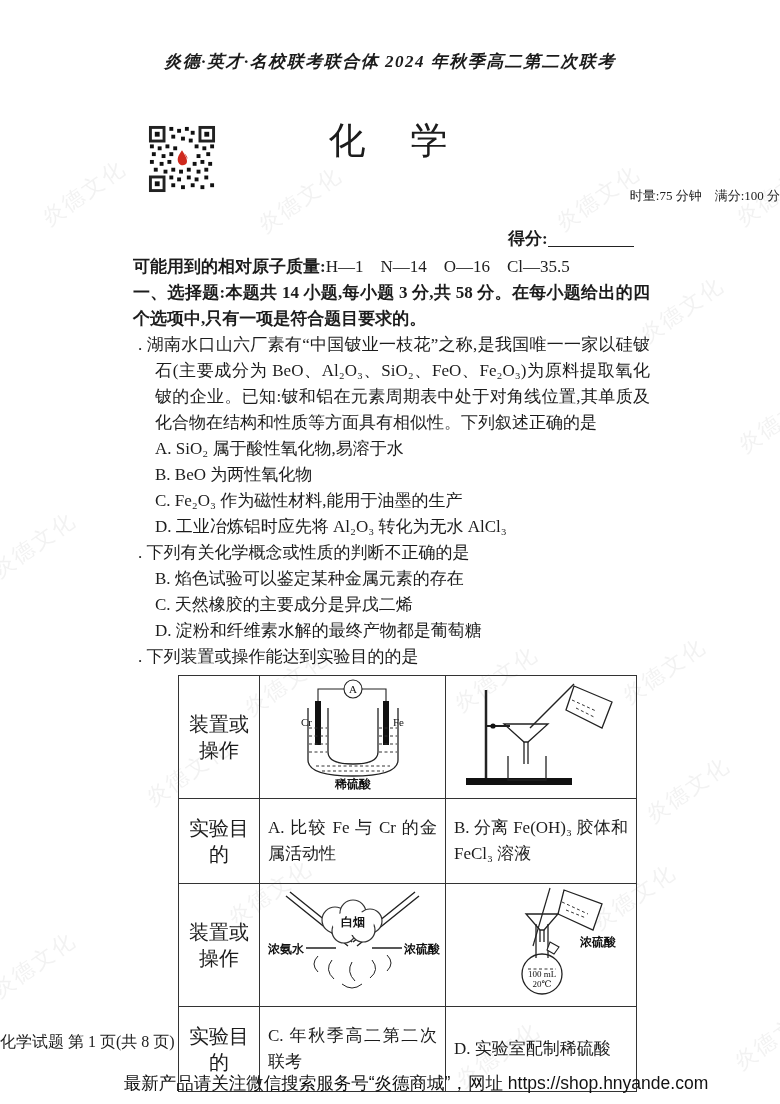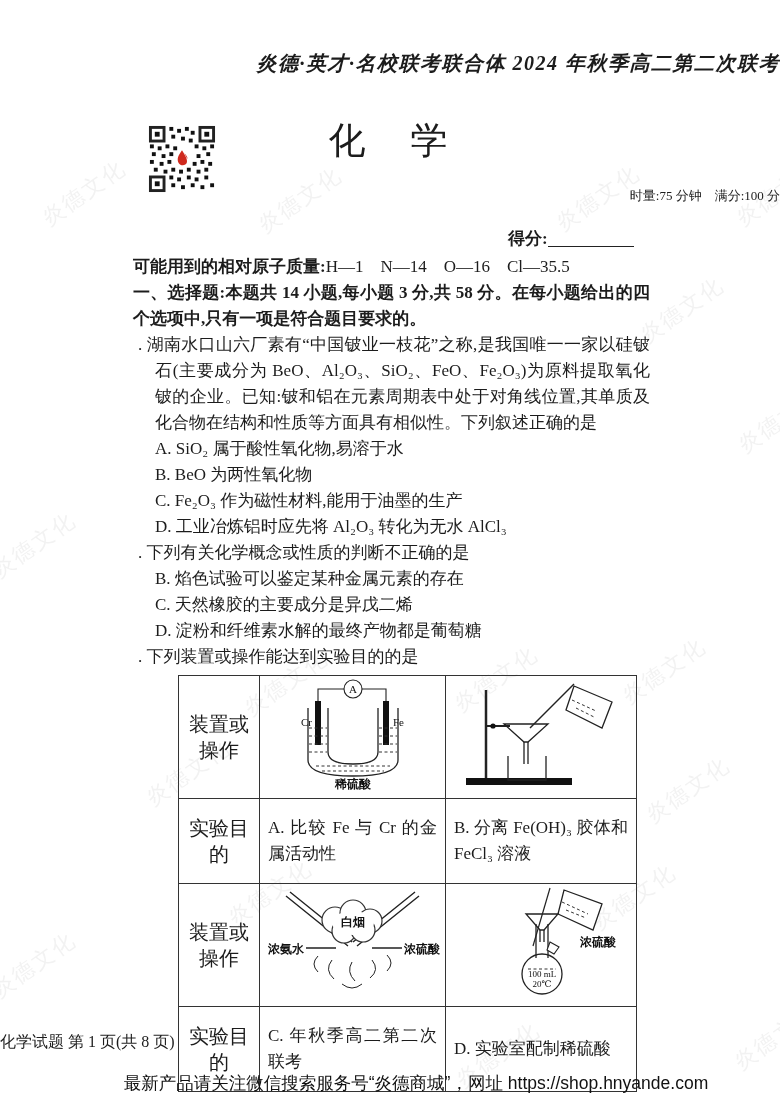--- a/index.html
+++ b/index.html
@@ -7,22 +7,22 @@
     position:relative; width:780px; height:1104px; margin:0 auto;
     background:#ffffff; overflow:hidden;
     font-family:"Liberation Serif","DejaVu Serif",serif; color:#1c1c1c;
   }
   .wm {
     position:absolute; color:rgba(70,70,70,0.07); font-size:22px;
     transform:rotate(-35deg); letter-spacing:2px; white-space:nowrap;
     pointer-events:none; user-select:none;
   }
   .exam-title {
-    position:absolute; top:50px; left:0; width:100%; text-align:right;
-    font-size:20px; font-weight:bold; font-style:italic; letter-spacing:1.5px;
+    position:absolute; top:50px; left:0; width:100%; text-align:center;
+    font-size:17px; font-weight:bold; font-style:italic; letter-spacing:1.5px;
   }
   .subject-title {
     position:absolute; top:116px; left:0; width:100%; text-align:center;
     font-size:37px; font-weight:normal; letter-spacing:4px;
   }
   .qr { position:absolute; left:147px; top:125px; }
   .meta-line { position:absolute; top:187px; left:0; width:100%; text-align:right; font-size:13px; white-space:pre; }
   .score-line { position:absolute; top:227px; left:508px; font-size:17px; font-weight:bold; }
   .score-blank { display:inline-block; width:86px; height:19px; border-bottom:1.5px solid #222; vertical-align:-3px; }
   .content {

